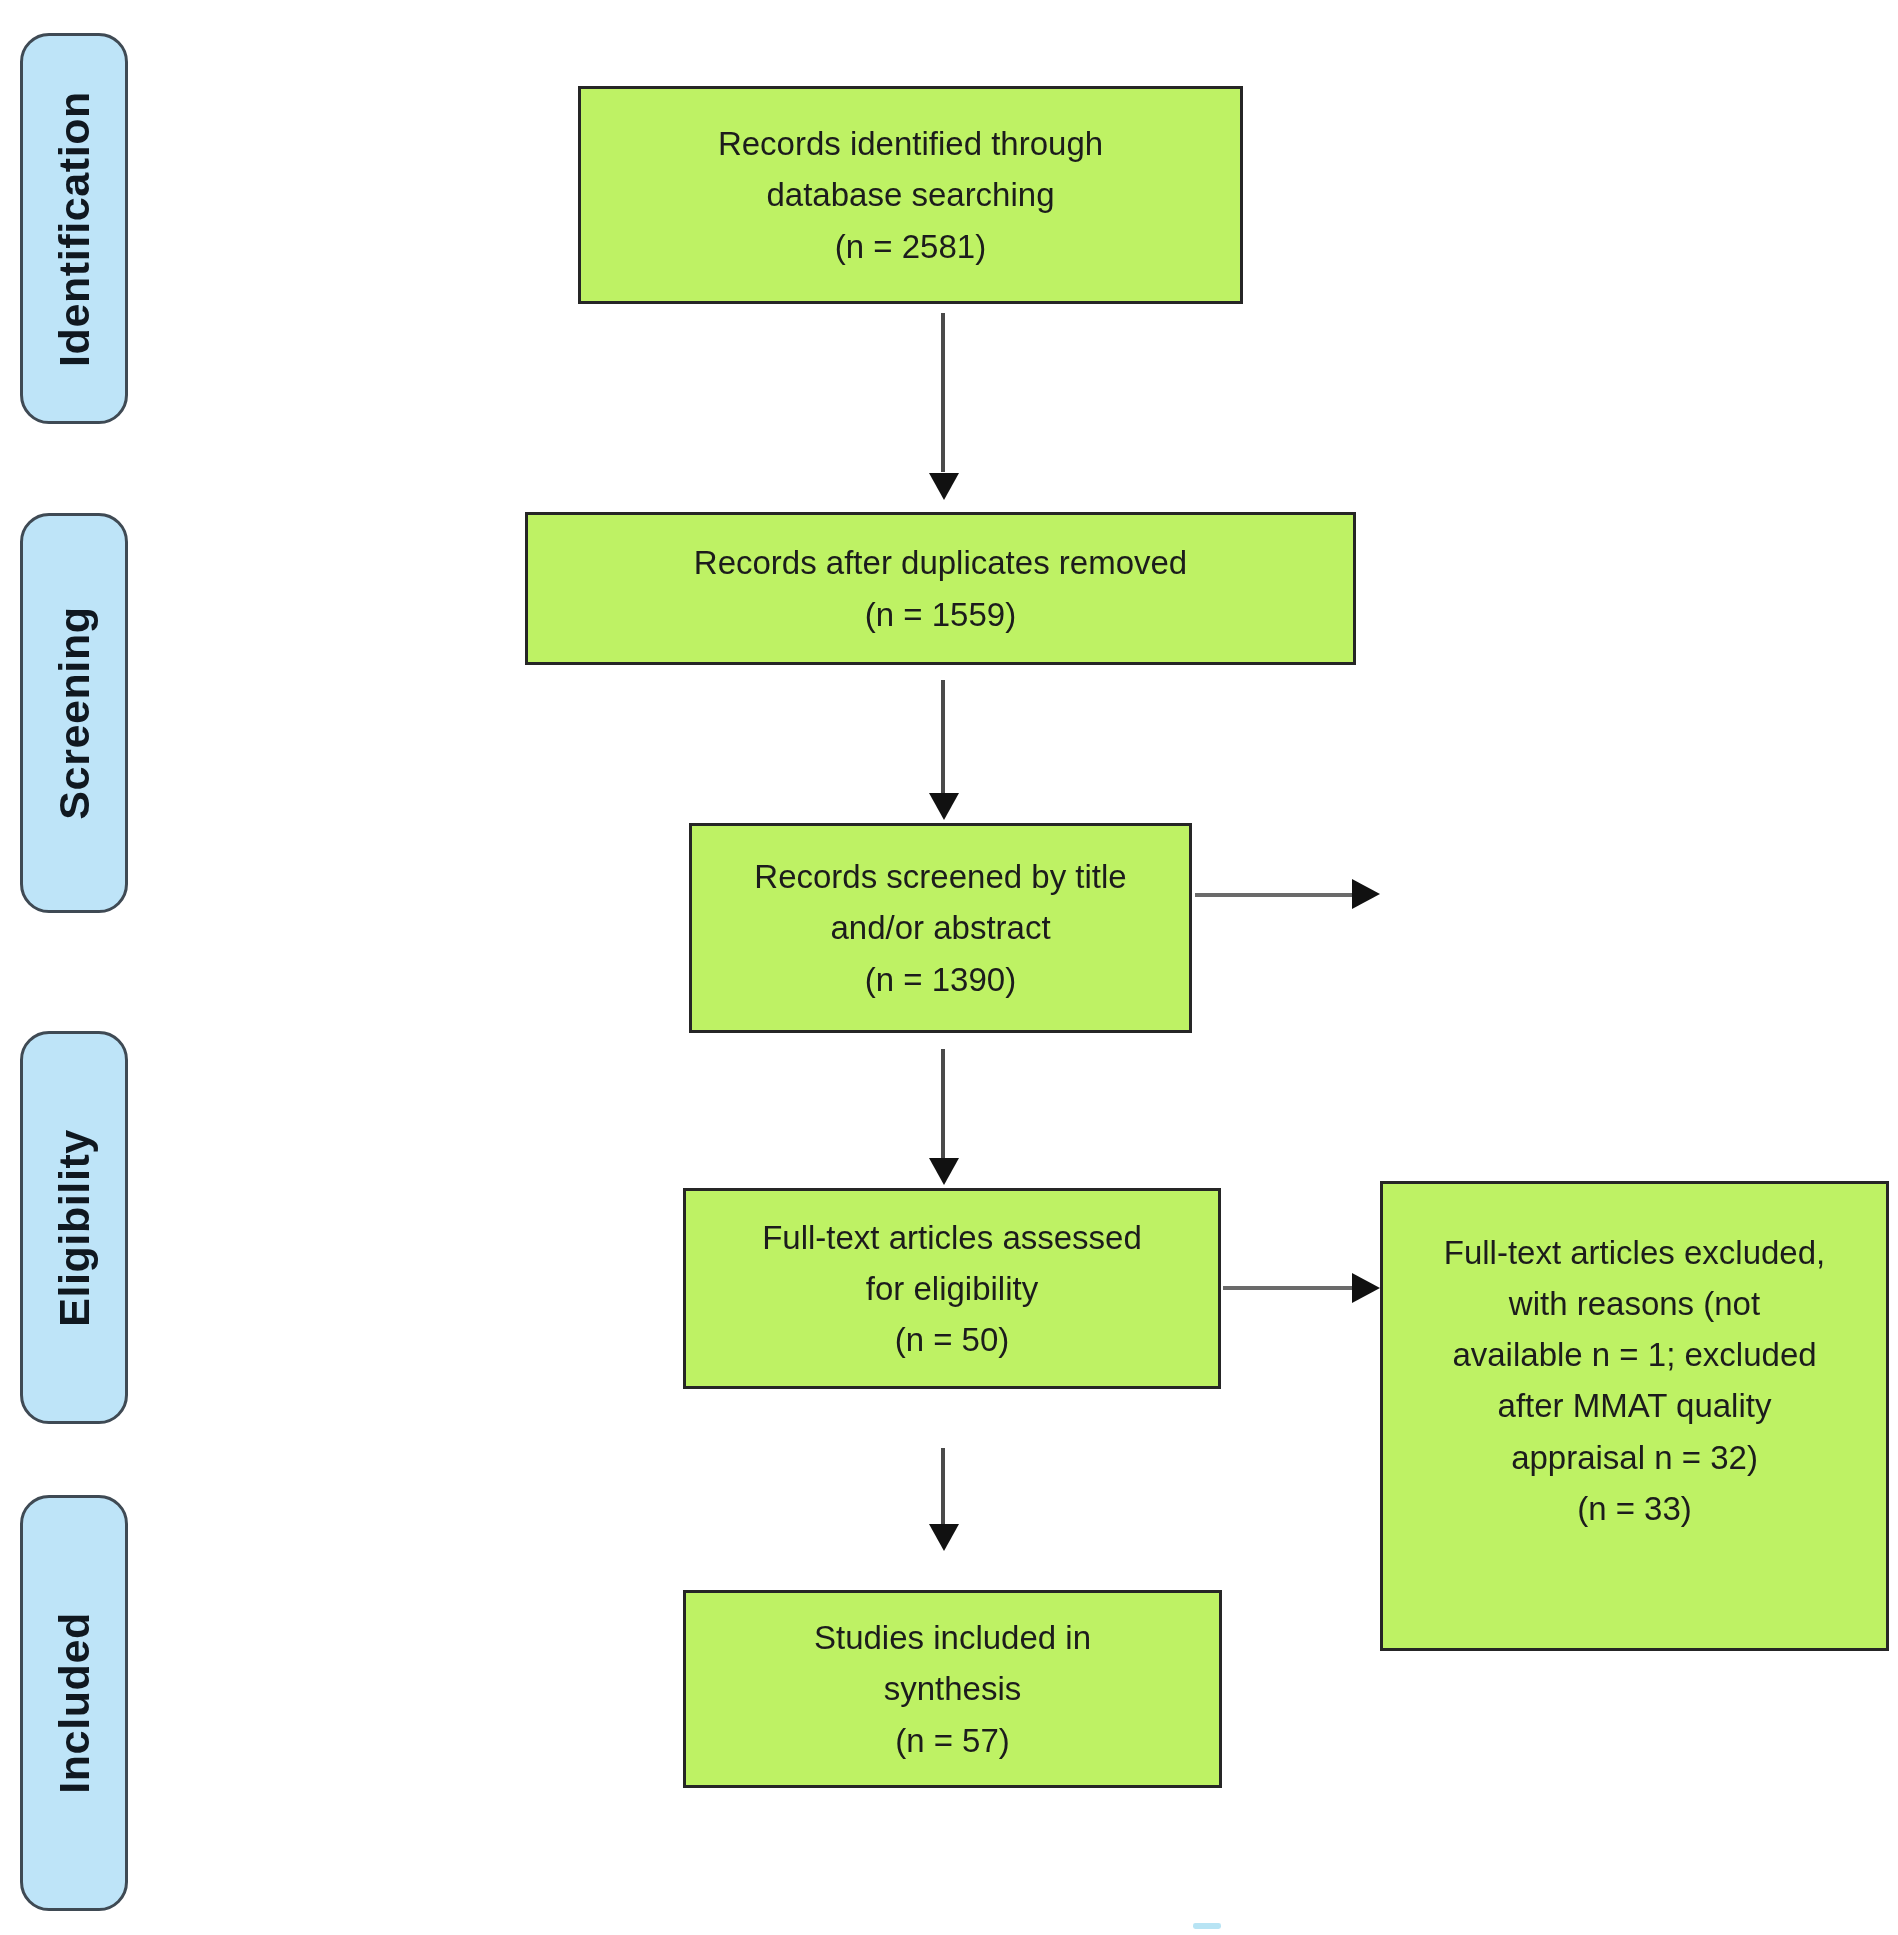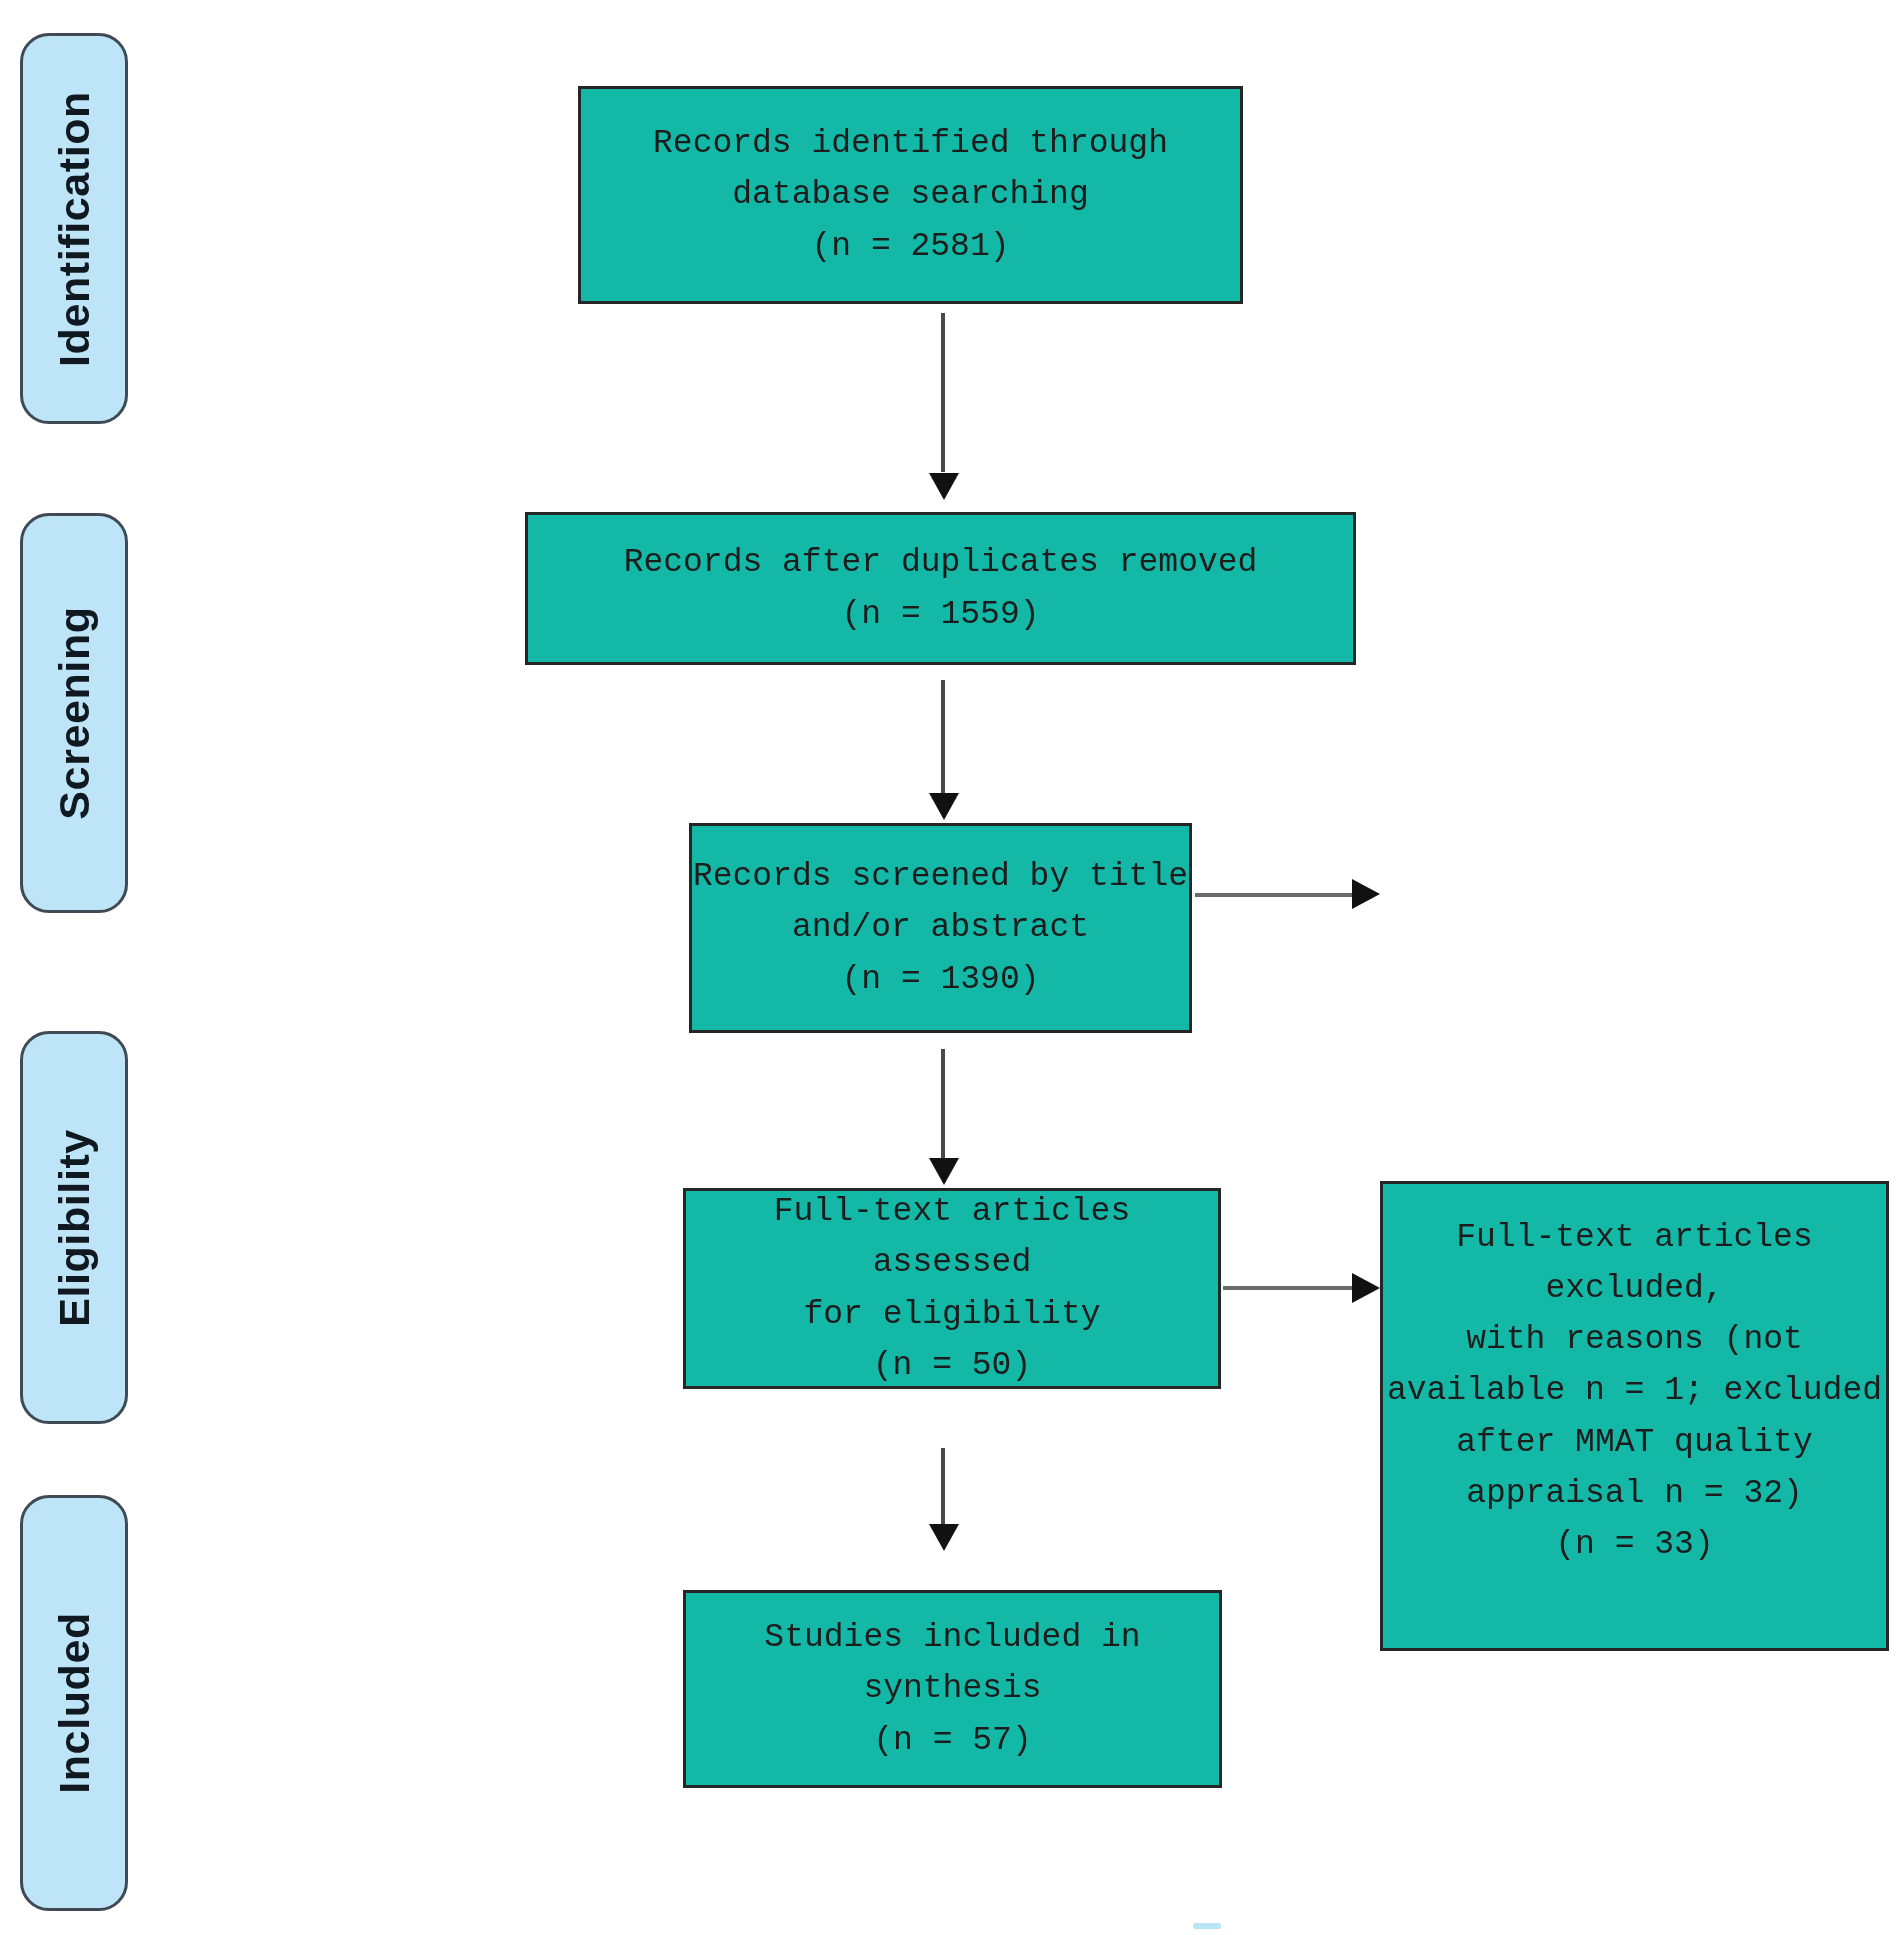--- a/index.html
+++ b/index.html
@@ -34,47 +34,46 @@
     letter-spacing: 0.6px;
   }
   .stage-identification { top: 33px;  height: 391px; }
   .stage-screening      { top: 513px; height: 400px; }
   .stage-eligibility    { top: 1031px;height: 393px; }
   .stage-included       { top: 1495px;height: 416px; }
 
   
   .flowbox {
     position: absolute;
-    background: #14b8a6;
+    background: #bef264;
     border: 3.7px solid #262626;
     box-sizing: border-box;
     display: flex;
     align-items: center;
     justify-content: center;
-    font-family: Liberation Mono, monospace;
   }
   .boxtext {
     white-space: pre-line;
     text-align: center;
     font-size: 33px;
     line-height: 1.55;
     color: #1c1c1c;
     width: 100%;
   }
   .box-identified    { left: 578px;  top: 86px;  width: 665px; height: 218px; }
   .box-deduplicated  { left: 525px;  top: 512px;  width: 831px; height: 153px; }
   .box-screened      { left: 689px; top: 823px; width: 503px;  height: 210px; }
   .box-fulltext      { left: 683px; top: 1188px; width: 538px;  height: 201px; }
   .box-included      { left: 683px; top: 1590px; width: 539px;  height: 198px; }
   .box-records-excluded  { left: 1378px; top: 811px; width: 504px; height: 167px; }
   .box-fulltext-excluded {
     left: 1380px; top: 1181px; width: 509px; height: 470px;
     align-items: flex-start;
   }
-  .box-fulltext-excluded .boxtext { padding-top: 28px; font-size: 33px; }
+  .box-fulltext-excluded .boxtext { padding-top: 43px; font-size: 33px; }
 
   
   .vline {
     position: absolute;
     width: 4.3px;
     background: #4a4a4a;
   }
   .head-down {
     position: absolute;
     width: 0; height: 0;

